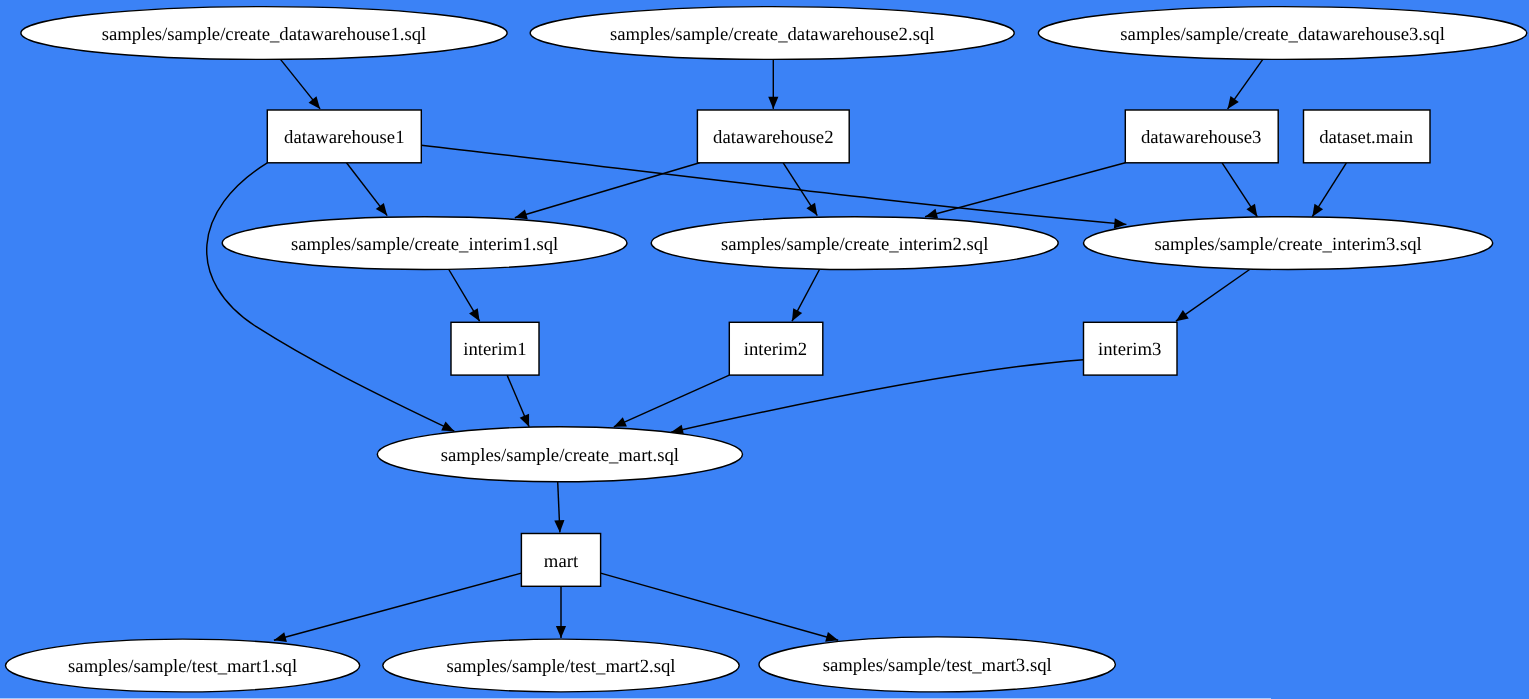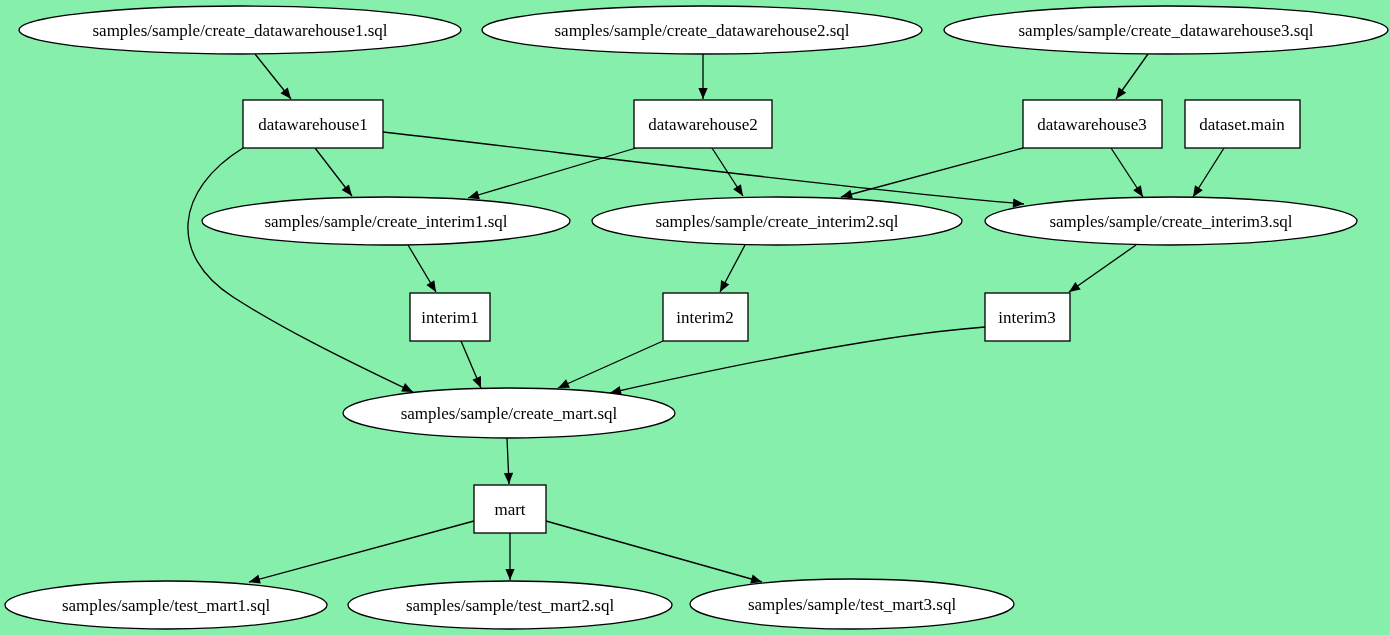--- a/index.html
+++ b/index.html
@@ -4,21 +4,21 @@
 <style>
   html, body {
     margin: 0;
     padding: 0;
     background: #ffffff;
   }
   .canvas {
     position: relative;
     width: 1390px;
     height: 635px;
-    background: #86efac;
+    background: #3b82f6;
     overflow: hidden;
   }
   svg {
     display: block;
     font-family: "Liberation Serif", "DejaVu Serif", serif;
   }
   .node-shape {
     fill: #ffffff;
     stroke: #000000;
     stroke-width: 1.3;

